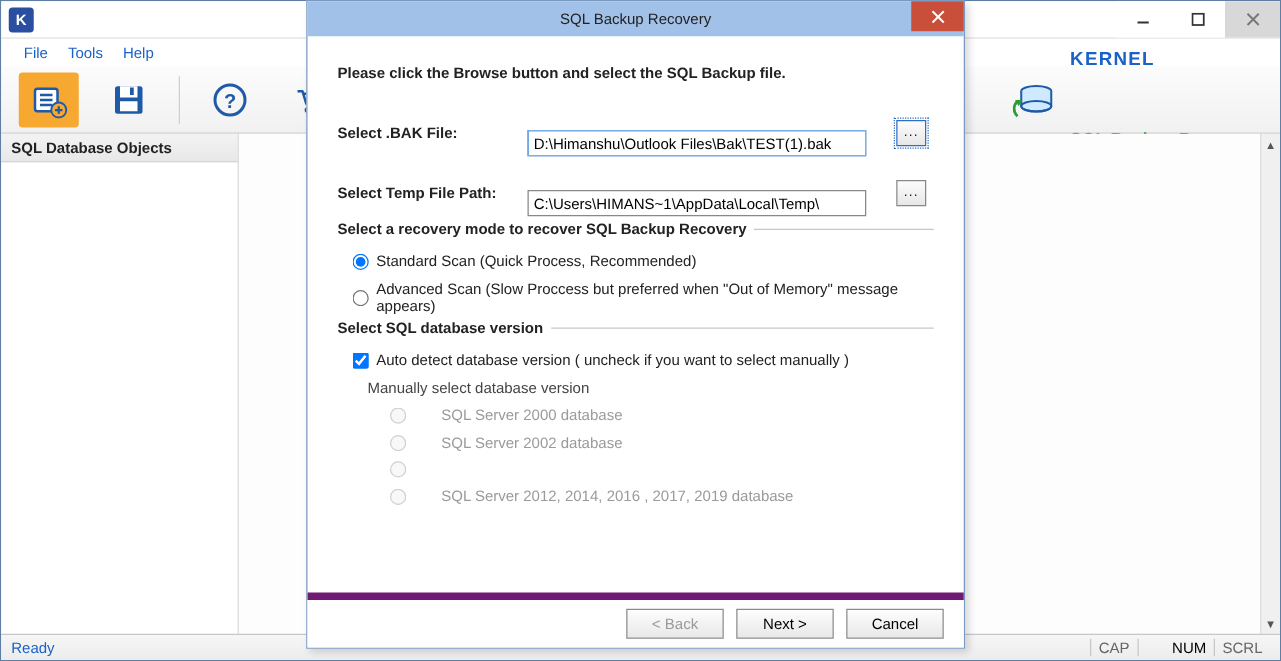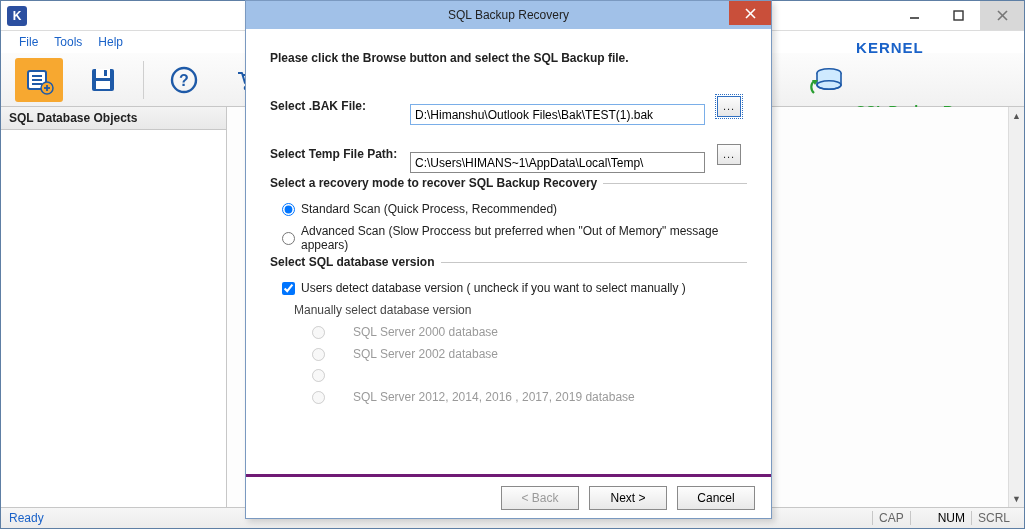--- a/index.html
+++ b/index.html
@@ -86,21 +86,21 @@
   }
   .brand-text { display:flex; flex-direction:column; line-height:1.05;gap:48px; }
   .brand-text .t1 { color:#1a62c8; font-weight:bold; font-size:15px; letter-spacing:1px; }
   .brand-text .t2 { color:#2a9e32; font-weight:600; font-size:14px; }
 
   .client-area {
     flex:1; display:flex; min-height:0;
   }
 
   .sidebar {
-    width: 226px;
+    width: 190px;
     border-right:1px solid #c7c7c7;
     display:flex; flex-direction:column;
   }
   .sidebar-header {
     background: linear-gradient(#f3f3f3,#e8e8e8);
     border-bottom:1px solid #c7c7c7;
     padding:4px 8px;
     font-weight:bold;
     font-size:12px;
   }
@@ -152,21 +152,21 @@
   }
   .dialog-body {
     flex:1;
     padding: 22px 24px 8px 24px;
     font-size:12px;
     color:#222;
     overflow:hidden;
   }
   .dlg-instruction { font-weight:bold; margin-bottom:22px; }
 
-  .dlg-row { display:grid; grid-template-columns: 128px 1fr 30px; align-items:center; gap:12px; margin-bottom:10px; }
+  .dlg-row { display:grid; grid-template-columns: 128px 1fr 30px; align-items:center; gap:24px; margin-bottom:10px; }
   .dlg-row label { font-weight:bold; }
   .dlg-row input[type=text] {
     height:21px; border:1px solid #888; padding:0 4px;
     font-family:inherit; font-size:12px;margin-top:17px;
   }
   .dlg-row input[type=text].focused { border:1px solid #2f6fc1; outline:1px solid #7aaee8; outline-offset:-1px; }
   .browse-btn {
     width:24px; height:21px;
     border:1px solid #888;
     background:linear-gradient(#fcfcfc,#e7e7e7);
@@ -186,21 +186,21 @@
     background:#fff; padding-right:6px;
     font-weight:bold;
   }
   .opt { display:flex; align-items:center; gap:6px; margin:8px 0 8px 12px; }
   .opt.disabled { color:#9a9a9a; }
   .sub-heading { margin:6px 0 4px 24px; color:#444; }
   .sub-opts .opt { margin-left:42px;gap:28px; }
 
   .dialog-footer {
     height:44px;
-    border-top:3px solid #701a75;
+    border-top:6px solid #701a75;
     display:flex; align-items:center; justify-content:flex-end;
     gap:10px; padding-right:16px;
     background:#fff;
   }
   .wiz-btn {
     min-width:78px; height:24px;
     border:1px solid #8a8a8a;
     background:linear-gradient(#fdfdfd,#e8e8e8);
     font-family:inherit; font-size:12px;
     padding:0 10px;
@@ -350,21 +350,21 @@
       <label class="opt">
         <input type="radio" name="mode" style="">
         <span>Advanced Scan (Slow Proccess but preferred when "Out of Memory" message appears)</span>
       </label>
     </div>
 
     <div class="fieldset">
       <span class="legend">Select SQL database version</span>
       <label class="opt">
         <input type="checkbox" checked="" style="">
-        <span>Users detect database version ( uncheck if you want to select manually )</span>
+        <span>Auto detect database version ( uncheck if you want to select manually )</span>
       </label>
       <div class="sub-heading">Manually select database version</div>
       <div class="sub-opts">
         <label class="opt disabled">
           <input type="radio" name="ver" disabled="" style="">
           <span>SQL Server 2000 database</span>
         </label>
         <label class="opt disabled">
           <input type="radio" name="ver" disabled="" style="">
           <span>SQL Server 2002 database</span>

